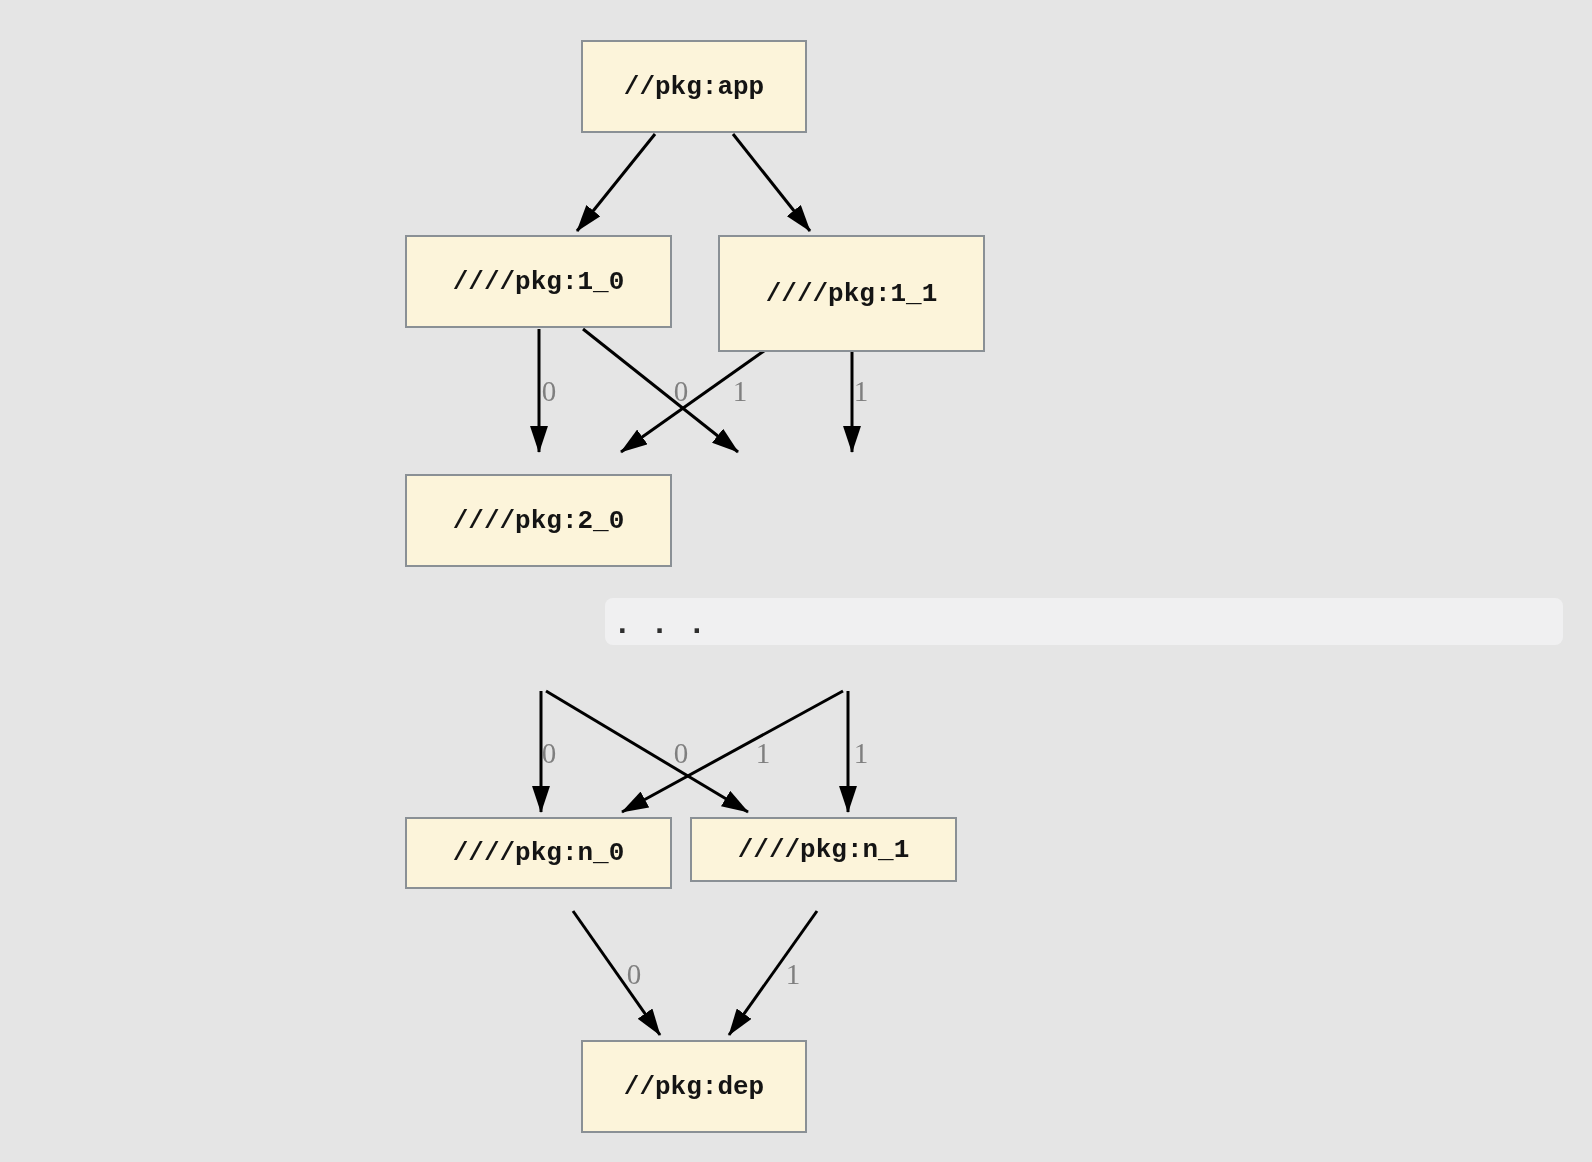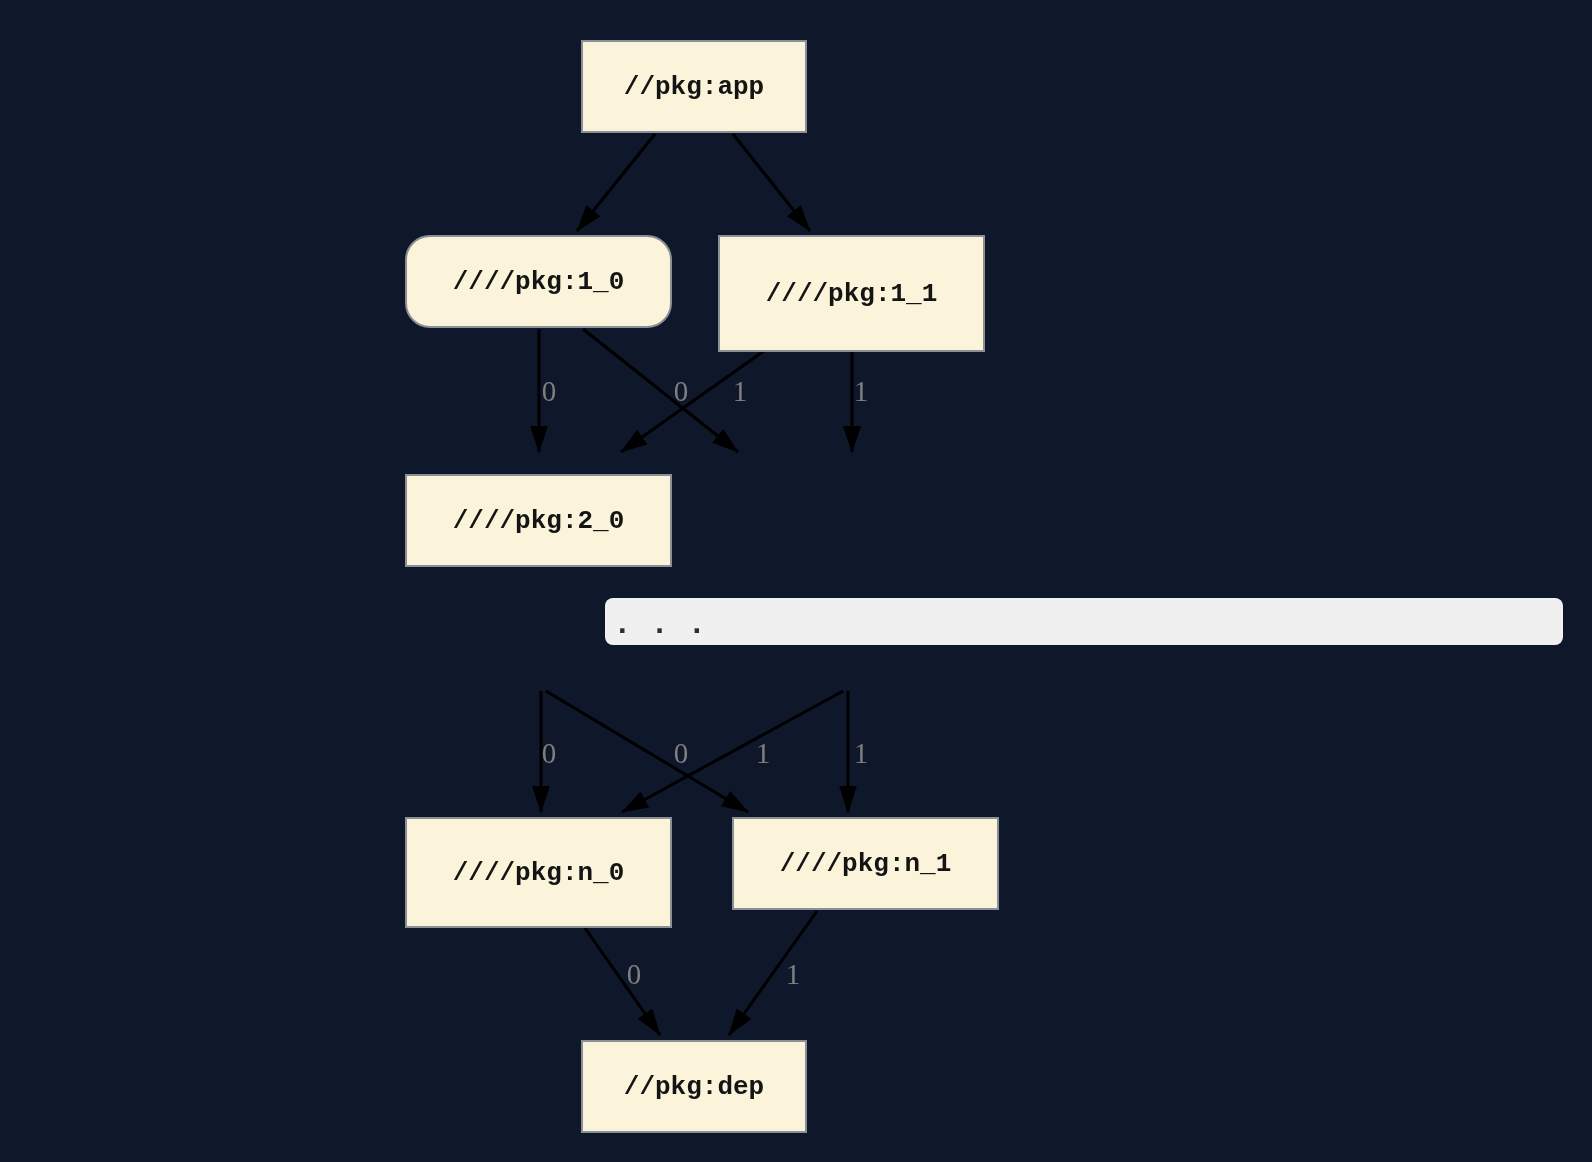--- a/index.html
+++ b/index.html
@@ -4,21 +4,21 @@
 <style>
   html, body {
     margin: 0;
     padding: 0;
     background: #ffffff;
   }
   #canvas {
     position: relative;
     width: 1592px;
     height: 1162px;
-    background: #0f172a;
+    background: #e5e5e5;
     overflow: hidden;
   }
   #edges-layer {
     position: absolute;
     left: 0;
     top: 0;
     width: 1592px;
     height: 1162px;
   }
   .node {
@@ -91,42 +91,42 @@
         <line x1="848" y1="691" x2="848" y2="812" stroke="#000000" stroke-width="3" marker-end="url(#arrowhead)"></line>
         <line x1="573" y1="911" x2="660" y2="1035" stroke="#000000" stroke-width="3" marker-end="url(#arrowhead)"></line>
         <line x1="817" y1="911" x2="729" y2="1035" stroke="#000000" stroke-width="3" marker-end="url(#arrowhead)"></line>
       </g>
   </svg>
 
   <div class="node" style="left:581px; top:40px; width:226px; height:93px;">
     <span class="node-label">//pkg:app</span>
   </div>
 
-  <div class="node" style="left:405px; top:235px; width:267px; height:93px;border-radius:25px;">
+  <div class="node" style="left:405px; top:235px; width:267px; height:93px;">
     <span class="node-label">////pkg:1_0</span>
   </div>
 
   <div class="node" style="left:718px; top:235px; width:267px; height:117px;">
     <span class="node-label">////pkg:1_1</span>
   </div>
 
   <div class="node" style="left:405px; top:474px; width:267px; height:93px;text-align:right;">
     <span class="node-label">////pkg:2_0</span>
   </div>
 
 
   <div class="ellipsis-band">
     <span class="ellipsis-text">. . .</span>
   </div>
 
-  <div class="node" style="left:405px; top:817px; width:267px; height:111px;">
+  <div class="node" style="left:405px; top:817px; width:267px; height:72px;">
     <span class="node-label">////pkg:n_0</span>
   </div>
 
-  <div class="node" style="left:732px; top:817px; width:267px; height:93px;">
+  <div class="node" style="left:690px; top:817px; width:267px; height:65px;">
     <span class="node-label">////pkg:n_1</span>
   </div>
 
   <div class="node" style="left:581px; top:1040px; width:226px; height:93px;">
     <span class="node-label">//pkg:dep</span>
   </div>
 
 <span class="edge-label" style="left: 549px; top: 391px;">0</span>
     <span class="edge-label" style="left: 740px; top: 391px;">1</span>
     <span class="edge-label" style="left: 681px; top: 391px;">0</span>

